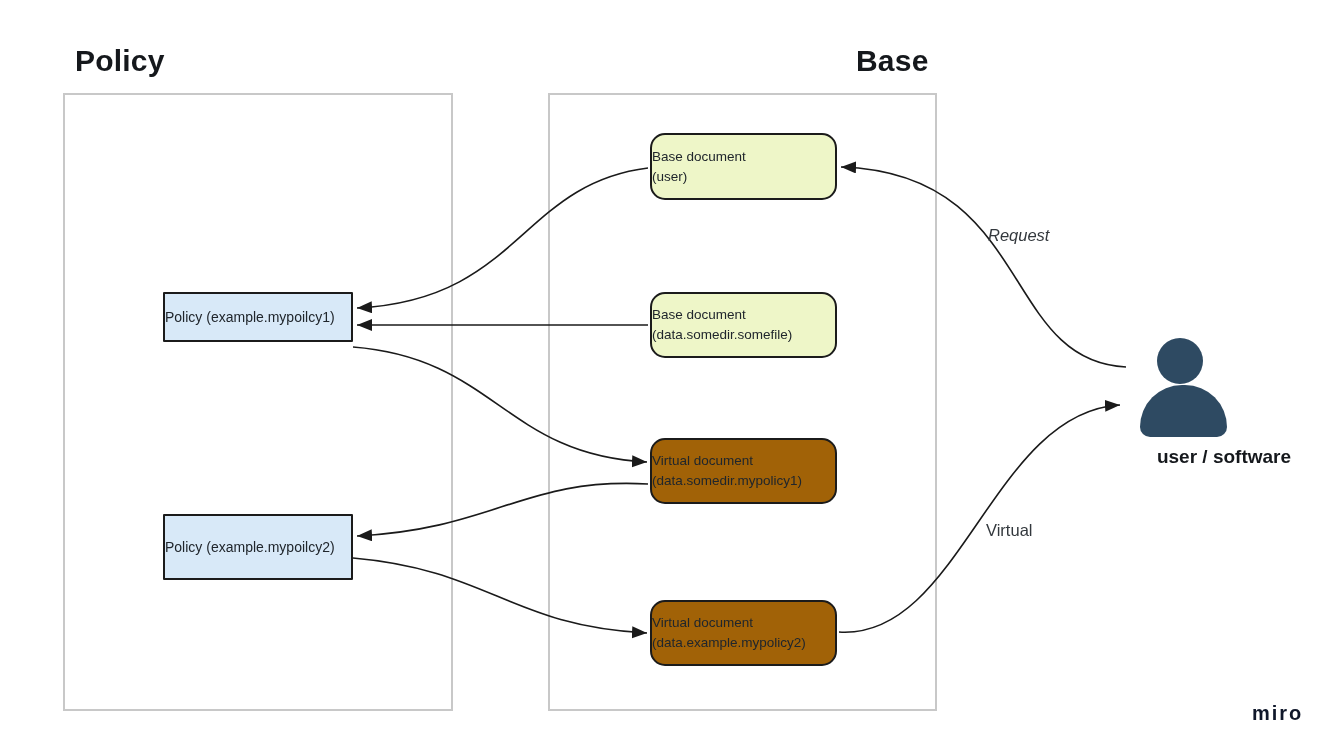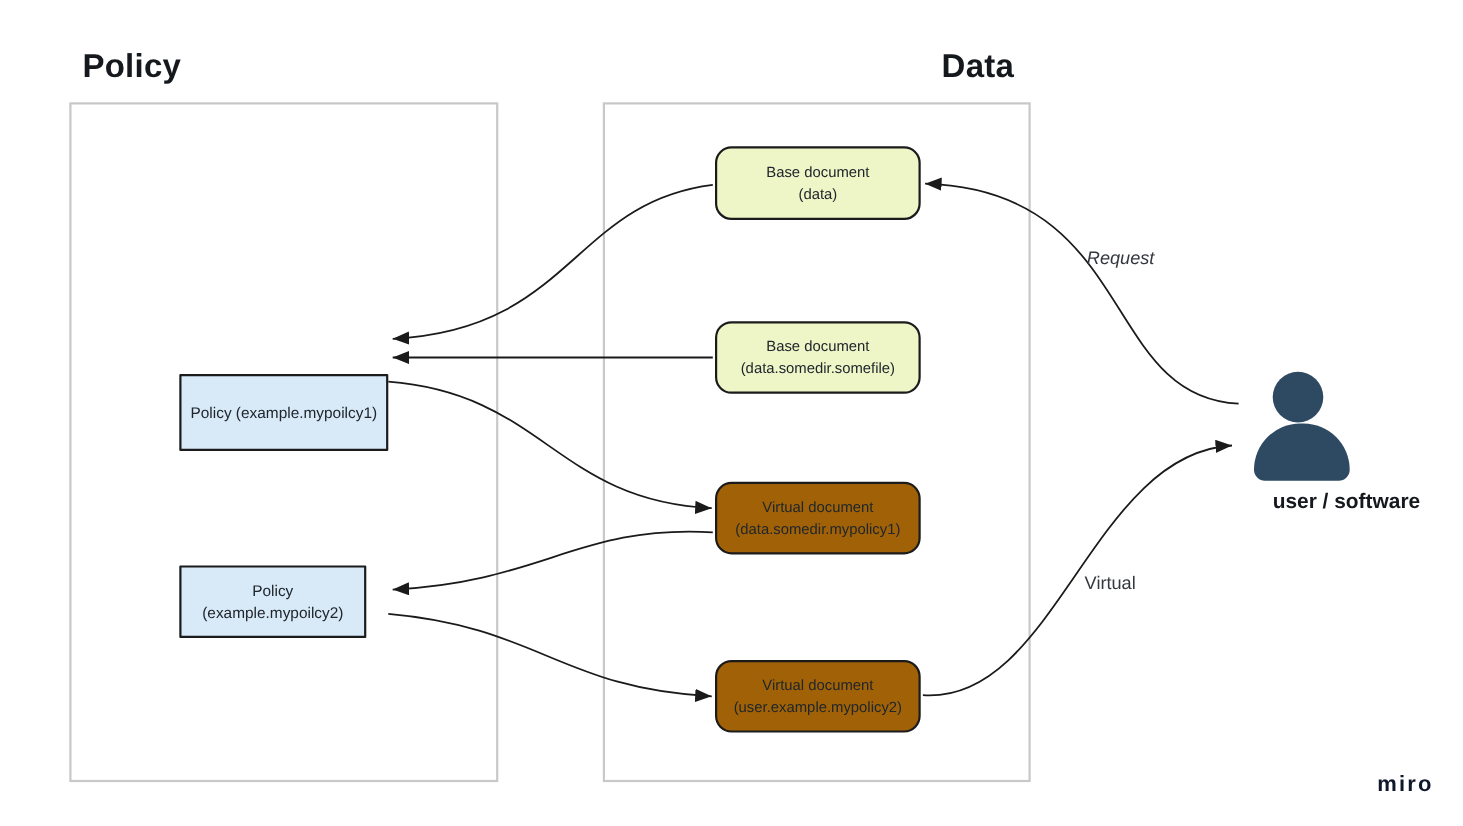--- a/index.html
+++ b/index.html
@@ -40,42 +40,42 @@
     left: 0; top: 0;
     width: 1330px; height: 751px;
     overflow: visible;
   }
 
   .node {
     position: absolute;
     box-sizing: border-box;
     display: flex;
     flex-direction: column;
-    align-items: center;
+    align-items: flex-start;
     justify-content: center;
     text-align: center;
     font-size: 13.5px;
     line-height: 20px;
     color: #20262c;
     border: 2.5px solid #1b1b1b;
   }
   .node-rounded { border-radius: 15px; }
   .node-base    { background: #eef6c8; }
   .node-virtual { background: #a16207; }
   .node-policy  {
     background: #d8e9f8;
     border-radius: 1px;
     font-size: 14px;
   }
   .n-base-input    { left: 650px; top: 133px; width: 187px; height: 67px; }
   .n-base-somefile { left: 650px; top: 292px; width: 187px; height: 66px; }
   .n-virtual1      { left: 650px; top: 438px; width: 187px; height: 66px; }
   .n-virtual2      { left: 650px; top: 600px; width: 187px; height: 66px; }
-  .n-policy1       { left: 163px; top: 292px; width: 190px; height: 70px; margin-top: 48px; }
-  .n-policy2       { left: 163px; top: 514px; width: 170px; height: 66px; }
+  .n-policy1       { left: 163px; top: 292px; width: 190px; height: 50px; }
+  .n-policy2       { left: 163px; top: 514px; width: 190px; height: 66px; }
 
   .edge-label {
     position: absolute;
     font-size: 16.5px;
     color: #33383d;
     white-space: nowrap;
   }
   .request-label  { left: 988px; top: 226px; font-style: italic; }
   .response-label { left: 986px; top: 521px; }
 
@@ -112,21 +112,21 @@
     color: #0f172a;
   }
 </style>
 </head>
 <body>
 
 <div class="canvas">
 
   <div class="section-title policy-title">Policy</div>
 
-  <div class="section-title data-title">Data</div>
+  <div class="section-title data-title">Base</div>
 
   <div class="container policy-container"></div>
 
   <div class="container data-container"></div>
 
   <svg class="edges" viewBox="0 0 1330 751" xmlns="http://www.w3.org/2000/svg">
     <defs>
       <marker id="arrow" markerUnits="userSpaceOnUse" markerWidth="16" markerHeight="13" refX="15" refY="6" orient="auto">
         <path d="M0,0 L15,6 L0,12 Z" fill="#1a1a1a"></path>
       </marker>
@@ -135,36 +135,36 @@
     <path d="M 648,168 C 520,184 520,300 357,308" fill="none" stroke="#1a1a1a" stroke-width="1.6" marker-end="url(#arrow)"></path>
     <path d="M 648,325 L 357,325" fill="none" stroke="#1a1a1a" stroke-width="1.6" marker-end="url(#arrow)"></path>
     <path d="M 353,347 C 495,358 505,455 647,462" fill="none" stroke="#1a1a1a" stroke-width="1.6" marker-end="url(#arrow)"></path>
     <path d="M 648,484 C 525,477 495,529 357,536" fill="none" stroke="#1a1a1a" stroke-width="1.6" marker-end="url(#arrow)"></path>
     <path d="M 353,558 C 490,570 510,626 647,633" fill="none" stroke="#1a1a1a" stroke-width="1.6" marker-end="url(#arrow)"></path>
     <path d="M 839,632 C 960,640 992,412 1120,405" fill="none" stroke="#1a1a1a" stroke-width="1.6" marker-end="url(#arrow)"></path>
   </svg>
 
   <div class="node node-rounded node-base n-base-input">
     <div>Base document</div>
-    <div>(data)</div>
+    <div>(user)</div>
   </div>
 
   <div class="node node-rounded node-base n-base-somefile">
     <div>Base document</div>
     <div>(data.somedir.somefile)</div>
   </div>
 
   <div class="node node-rounded node-virtual n-virtual1">
     <div>Virtual document</div>
     <div>(data.somedir.mypolicy1)</div>
   </div>
 
   <div class="node node-rounded node-virtual n-virtual2">
     <div>Virtual document</div>
-    <div>(user.example.mypolicy2)</div>
+    <div>(data.example.mypolicy2)</div>
   </div>
 
   <div class="node node-policy n-policy1">
     <div>Policy (example.mypoilcy1)</div>
   </div>
 
   <div class="node node-policy n-policy2">
     <div>Policy (example.mypoilcy2)</div>
   </div>
 

